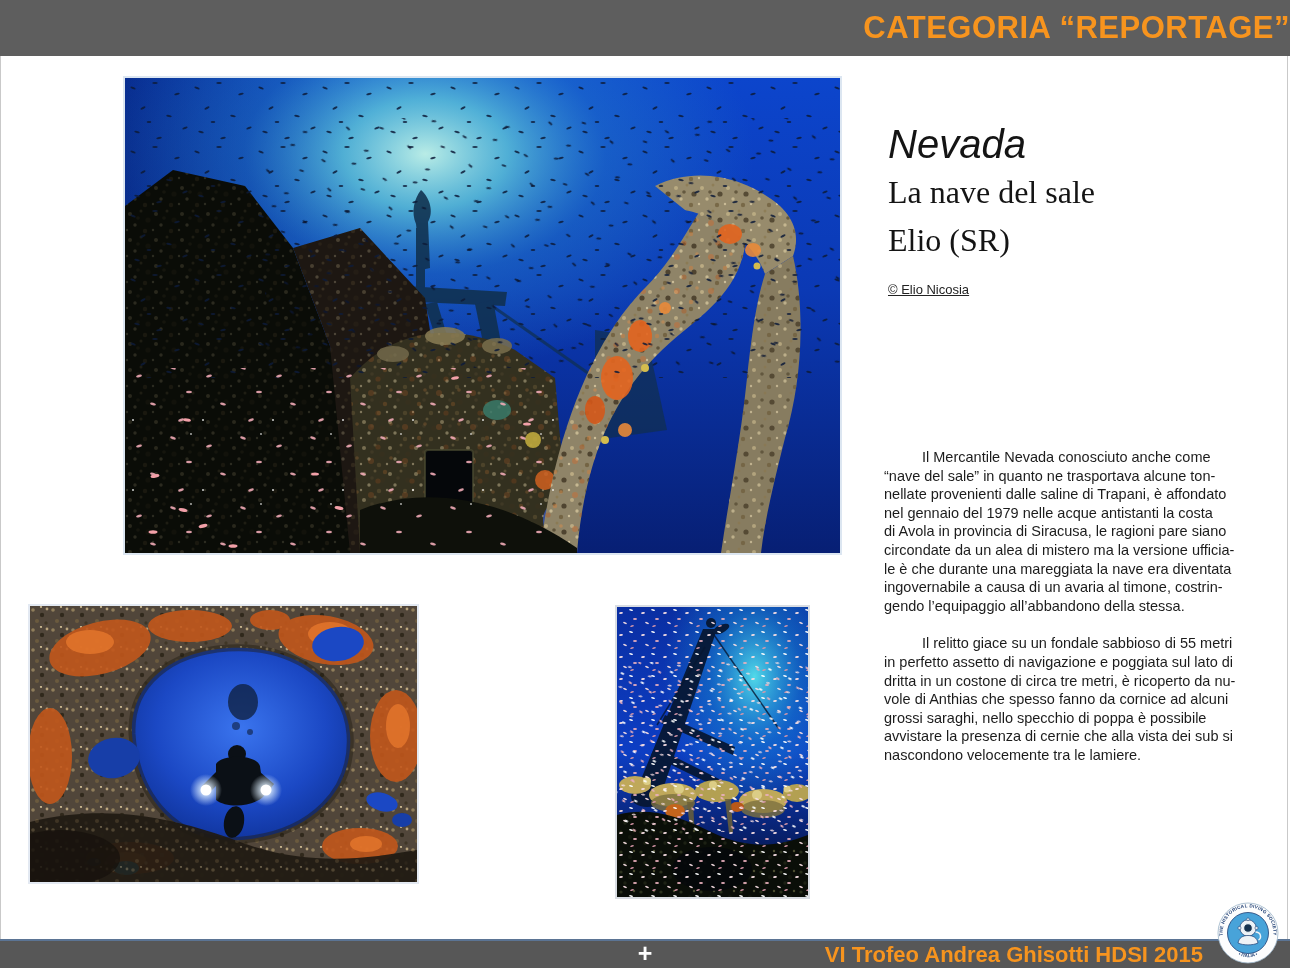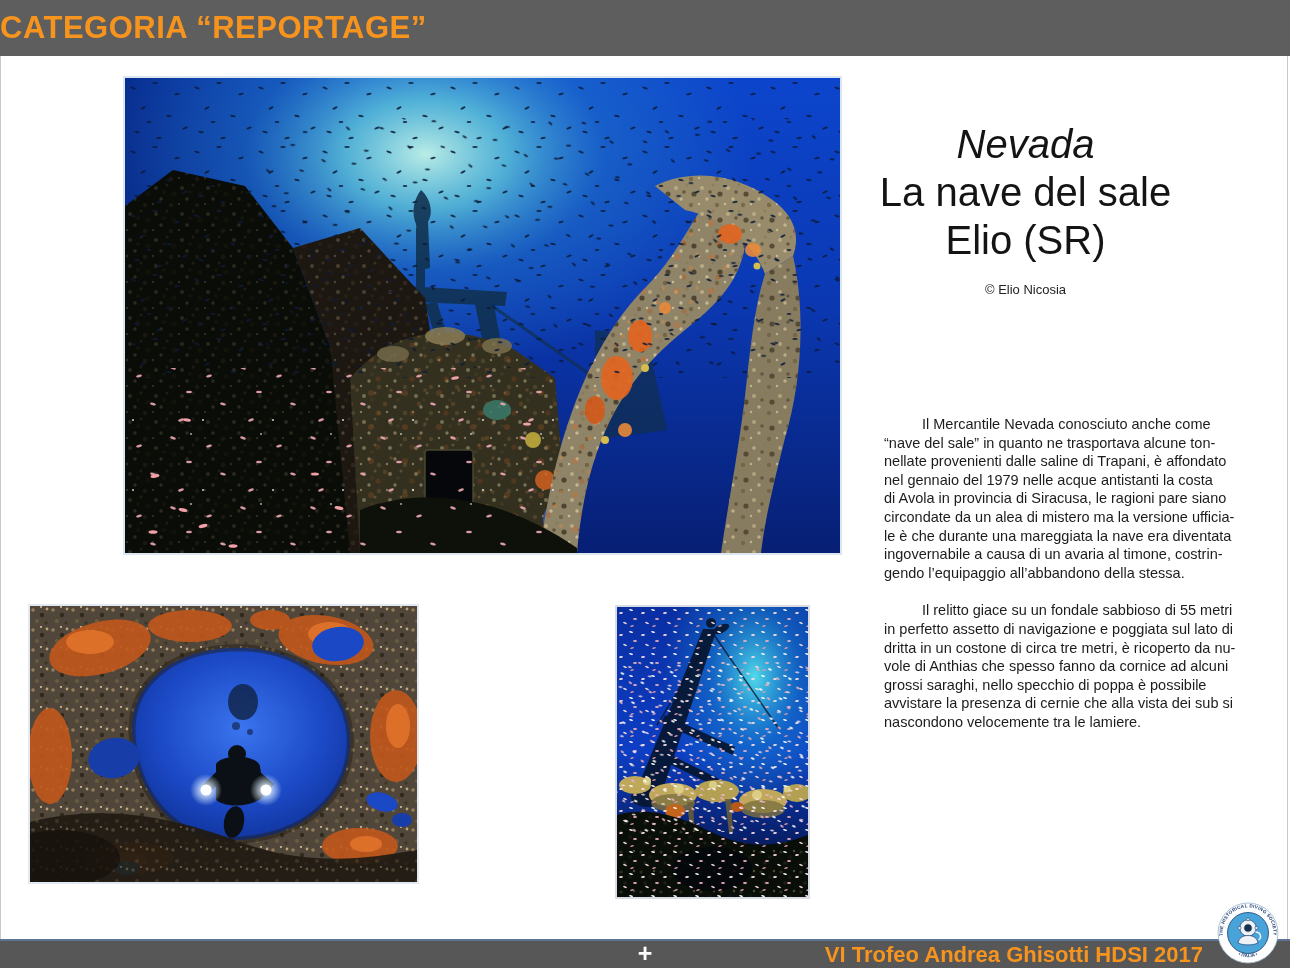--- a/index.html
+++ b/index.html
@@ -1,39 +1,39 @@
 <!DOCTYPE html>
 <html><head>
 <meta charset="utf-8">
 <style>
   html,body{margin:0;padding:0;width:1290px;height:968px;overflow:hidden;background:#fff;
             font-family:"Liberation Sans", sans-serif;}
   .stage{position:relative;width:1290px;height:968px;background:#ffffff;overflow:hidden;}
 
   
-  .topbar{position:absolute;left:0;top:0;width:1290px;height:56px;background:#5e5e5e;text-align:left;}
+  .topbar{position:absolute;left:0;top:0;width:1290px;height:56px;background:#5e5e5e;text-align:right;}
   .topbar .t{display:inline-block;line-height:56px;font-size:31px;font-weight:bold;color:#f7941e;letter-spacing:.5px;}
 
   
   .content{position:absolute;left:0;top:56px;width:1288px;height:883px;background:#fff;
            border-left:1px solid #c9c9c9;border-right:1px solid #c9c9c9;box-sizing:border-box;}
 
   
   .photo{position:absolute;border:2px solid #dce6f1;background:#0a2fae;line-height:0;}
   #photo-main{left:123px;top:76px;width:715px;height:475px;}
   #photo-hole{left:28px;top:604px;width:387px;height:276px;border-color:#e3e9f2;}
   #photo-mast{left:615px;top:605px;width:191px;height:290px;border-color:#d9dde3;}
 
   
-  .title-block{position:absolute;left:843px;top:120px;width:365px;text-align:center;color:#141414;}
+  .title-block{position:absolute;left:888px;top:120px;width:365px;text-align:left;color:#141414;}
   .title-block .l1{font-style:italic;font-size:40px;line-height:48px;}
-  .title-block .l2,.title-block .l3{font-size:40px;line-height:48px;}
-  .credit{margin-top:18px;font-size:13px;color:#222;}
-
-  .bodytext{position:absolute;left:884px;top:415px;width:402px;font-size:14.5px;line-height:18.6px;color:#1c1c1c;}
+  .title-block .l2,.title-block .l3{font-size:32px;line-height:48px;font-family:Liberation Serif, serif;}
+  .credit{margin-top:18px;font-size:13px;color:#222;text-decoration:underline;}
+
+  .bodytext{position:absolute;left:884px;top:448px;width:402px;font-size:14.5px;line-height:18.6px;color:#1c1c1c;}
   .bodytext p{margin:0 0 19px 0;text-indent:38px;white-space:pre-line;}
 
   
   .footline{position:absolute;left:0;top:939px;width:1290px;height:2px;background:#5b7494;}
   .footer{position:absolute;left:0;top:941px;width:1290px;height:27px;background:#575757;}
   .plus{position:absolute;left:0;top:941px;width:1290px;height:27px;text-align:center;color:#ffffff;
         font-size:25px;font-weight:bold;line-height:25px;cursor:pointer;}
   .trophy{position:absolute;right:87px;top:941px;height:27px;font-size:22px;font-weight:bold;color:#f7941e;line-height:27px;}
 
   .logo{position:absolute;left:1217px;top:902px;width:62px;height:62px;z-index:6;line-height:0;}
@@ -367,21 +367,21 @@
 dritta in un costone di circa tre metri, è ricoperto da nu-
 vole di Anthias che spesso fanno da cornice ad alcuni
 grossi saraghi, nello specchio di poppa è possibile
 avvistare la presenza di cernie che alla vista dei sub si
 nascondono velocemente tra le lamiere.</p>
   </div>
 
   <div class="footline"></div>
   <div class="footer"></div>
   <div class="plus">+</div>
-  <div class="trophy">VI Trofeo Andrea Ghisotti HDSI 2017</div>
+  <div class="trophy">VI Trofeo Andrea Ghisotti HDSI 2015</div>
 
   <div class="logo">
     <svg width="62" height="62" viewBox="0 0 62 62">
       <defs>
         <path id="g-arcTop" d="M 6.4,37.6 A 25.5,25.5 0 1 1 55.6,37.6" fill="none"></path>
         <path id="g-arcBot" d="M 13,47 A 24,24 0 0 0 49,47" fill="none"></path>
       </defs>
       <circle cx="31" cy="31" r="30" fill="#fdfdfd" stroke="#9ab4c8" stroke-width=".8"></circle>
       <circle cx="31" cy="31" r="20.5" fill="#48a3d9" stroke="#1d3d73" stroke-width=".8"></circle>
       <text font-size="4.6" font-weight="bold" fill="#1d3d73" letter-spacing=".3">

